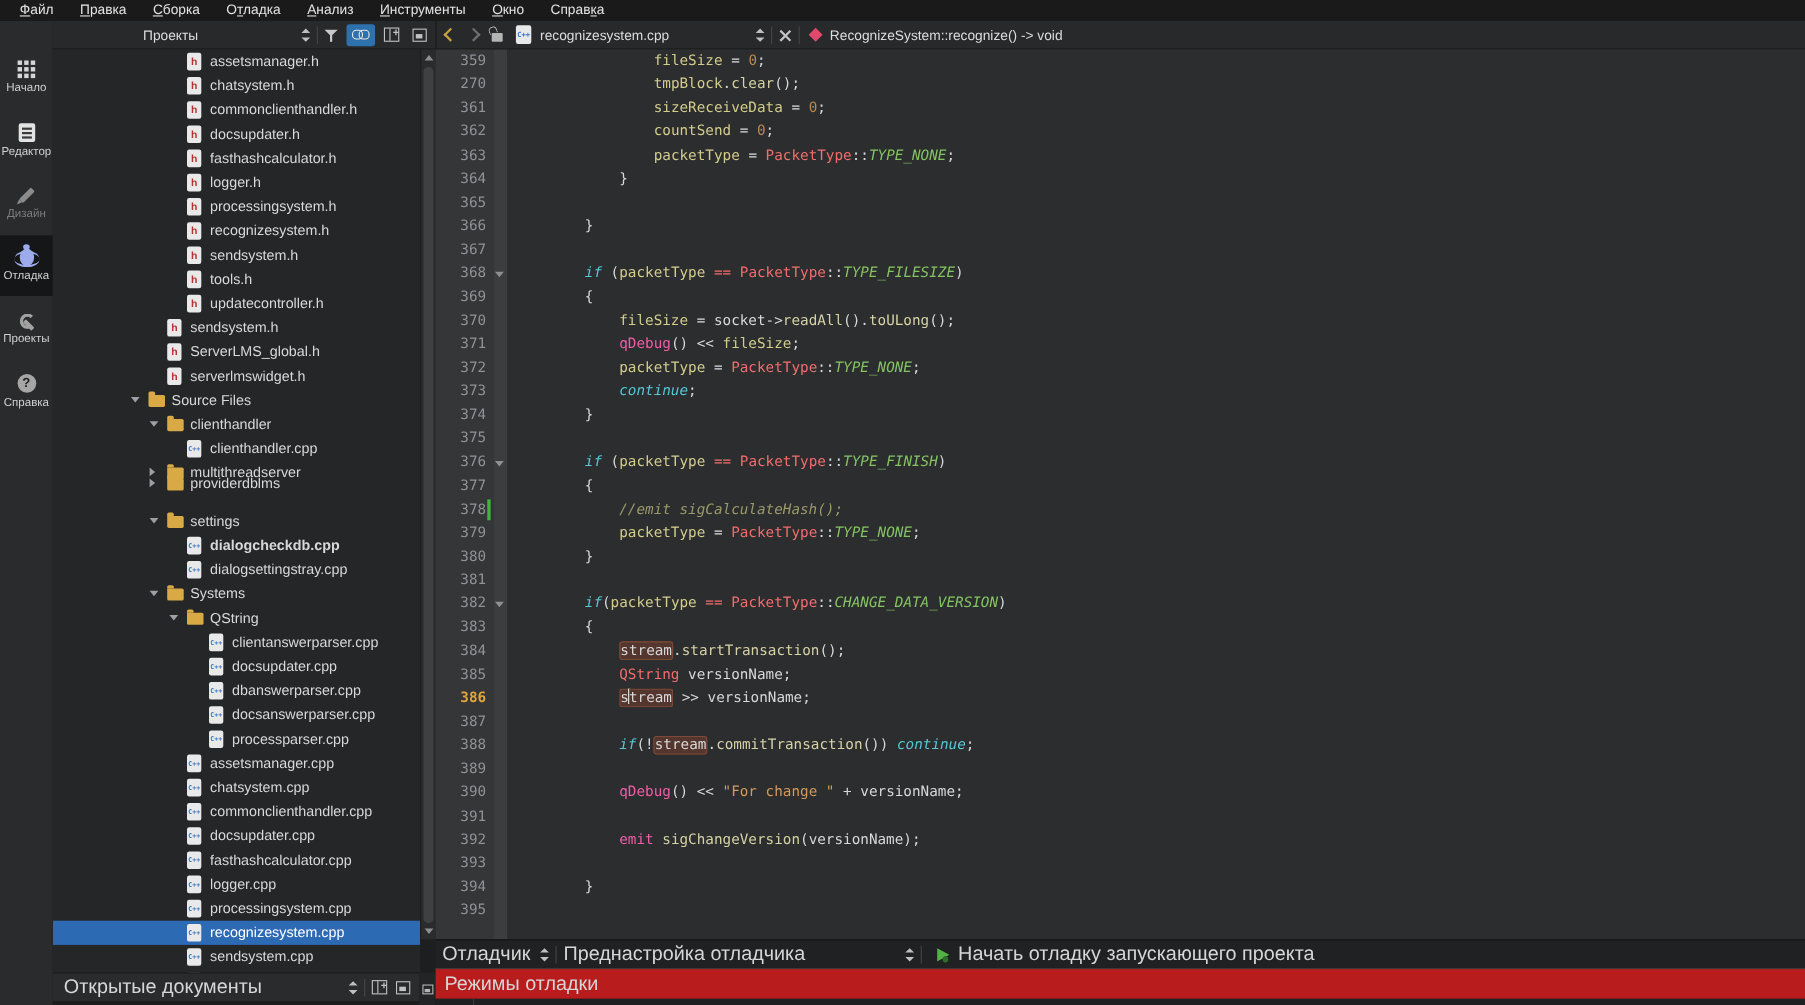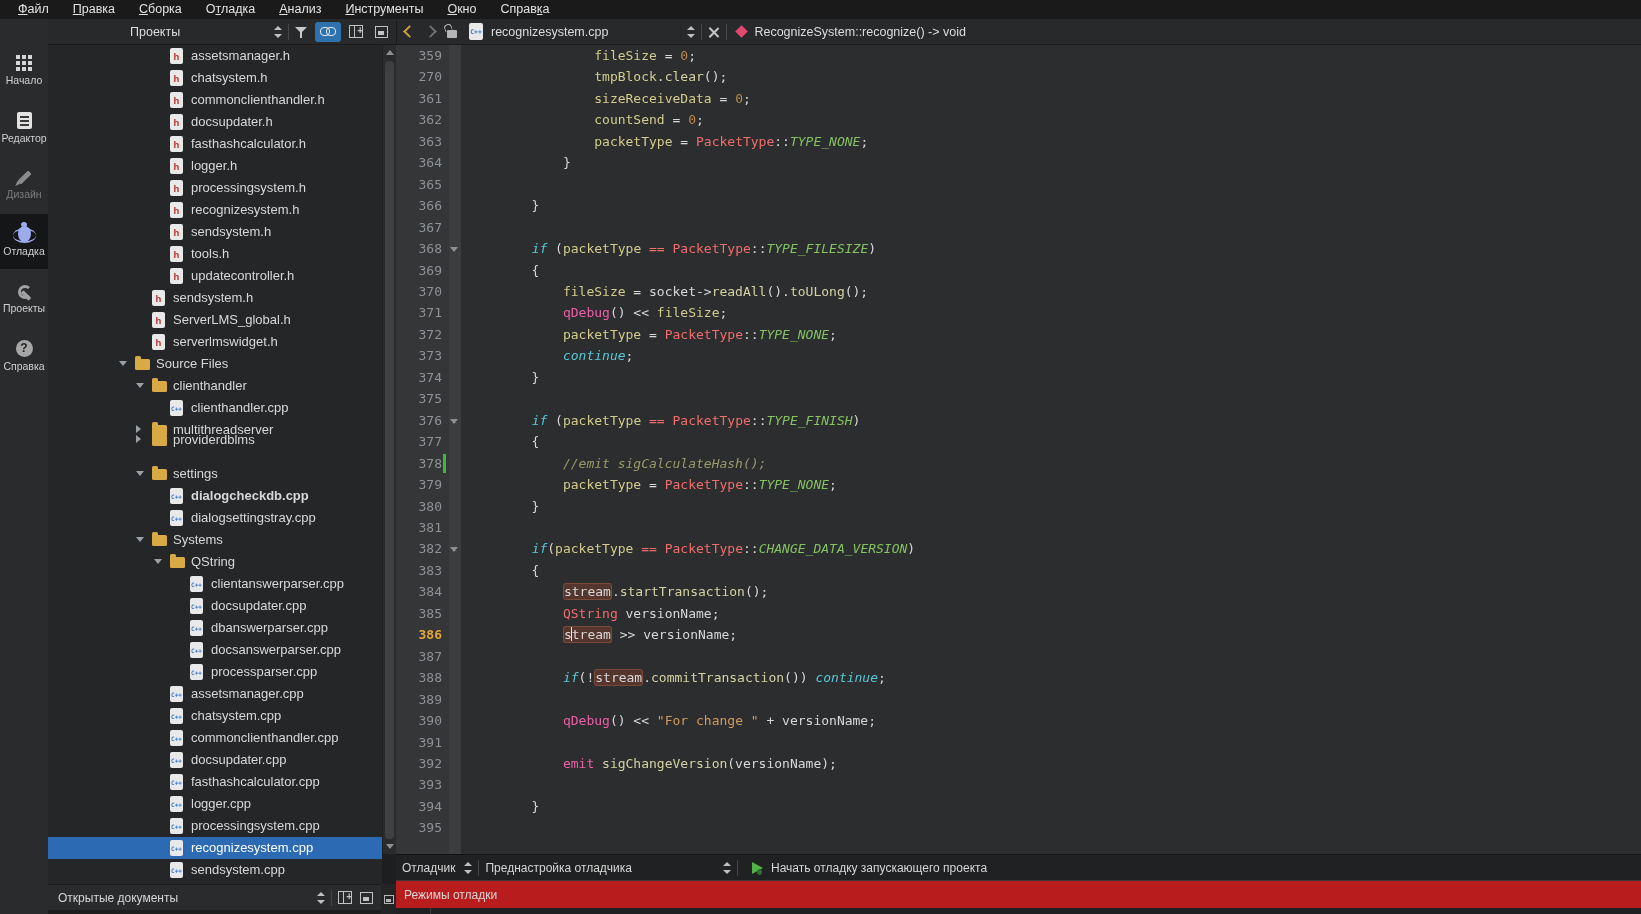--- a/index.html
+++ b/index.html
@@ -159,21 +159,21 @@
               display:flex; align-items:center; justify-content:center; }
   .icon-winmenu { width:10px; height:9px; border:1.2px solid #b5b5b5; position:relative; }
   .icon-winmenu::after { content:""; position:absolute; left:1px; bottom:1px; width:5px; height:3px; background:#b5b5b5; }
 
   #debugbar { left:396px; top:854px; width:1245px; height:26px; background:#202122;
               border-top:1px solid #141414; display:flex; align-items:center; padding-left:6px; }
   #modesbar { left:396px; top:880px; width:1245px; height:28px; background:#b91c1c;
               border-top:1px solid #3a3a3a; display:flex; align-items:center; padding-left:8px; }
   #bottomstrip { left:396px; top:908px; width:1245px; height:6px; background:#1f2021; }
   #bottomstrip::before { content:""; position:absolute; left:34px; top:0; width:1px; height:6px; background:#3a3a3a; }
-  .bar-text { color:#d6d6d6; font-size:12px; white-space:nowrap; }
+  .bar-text { color:#d6d6d6; font-size:18px; white-space:nowrap; }
   .icon-playbug { width:0; height:0; border-left:11px solid #53b446; border-top:6.5px solid transparent;
       border-bottom:6.5px solid transparent; position:relative; }
   .icon-playbug::after { content:""; position:absolute; left:-6px; top:1px; width:5px; height:6px;
       background:#2f6d2f; border-radius:50%; }
 
   .gap4 { width:4px; } .gap8 { width:8px; } .gap12 { width:12px; }
 </style>
 </head>
 <body>
 

